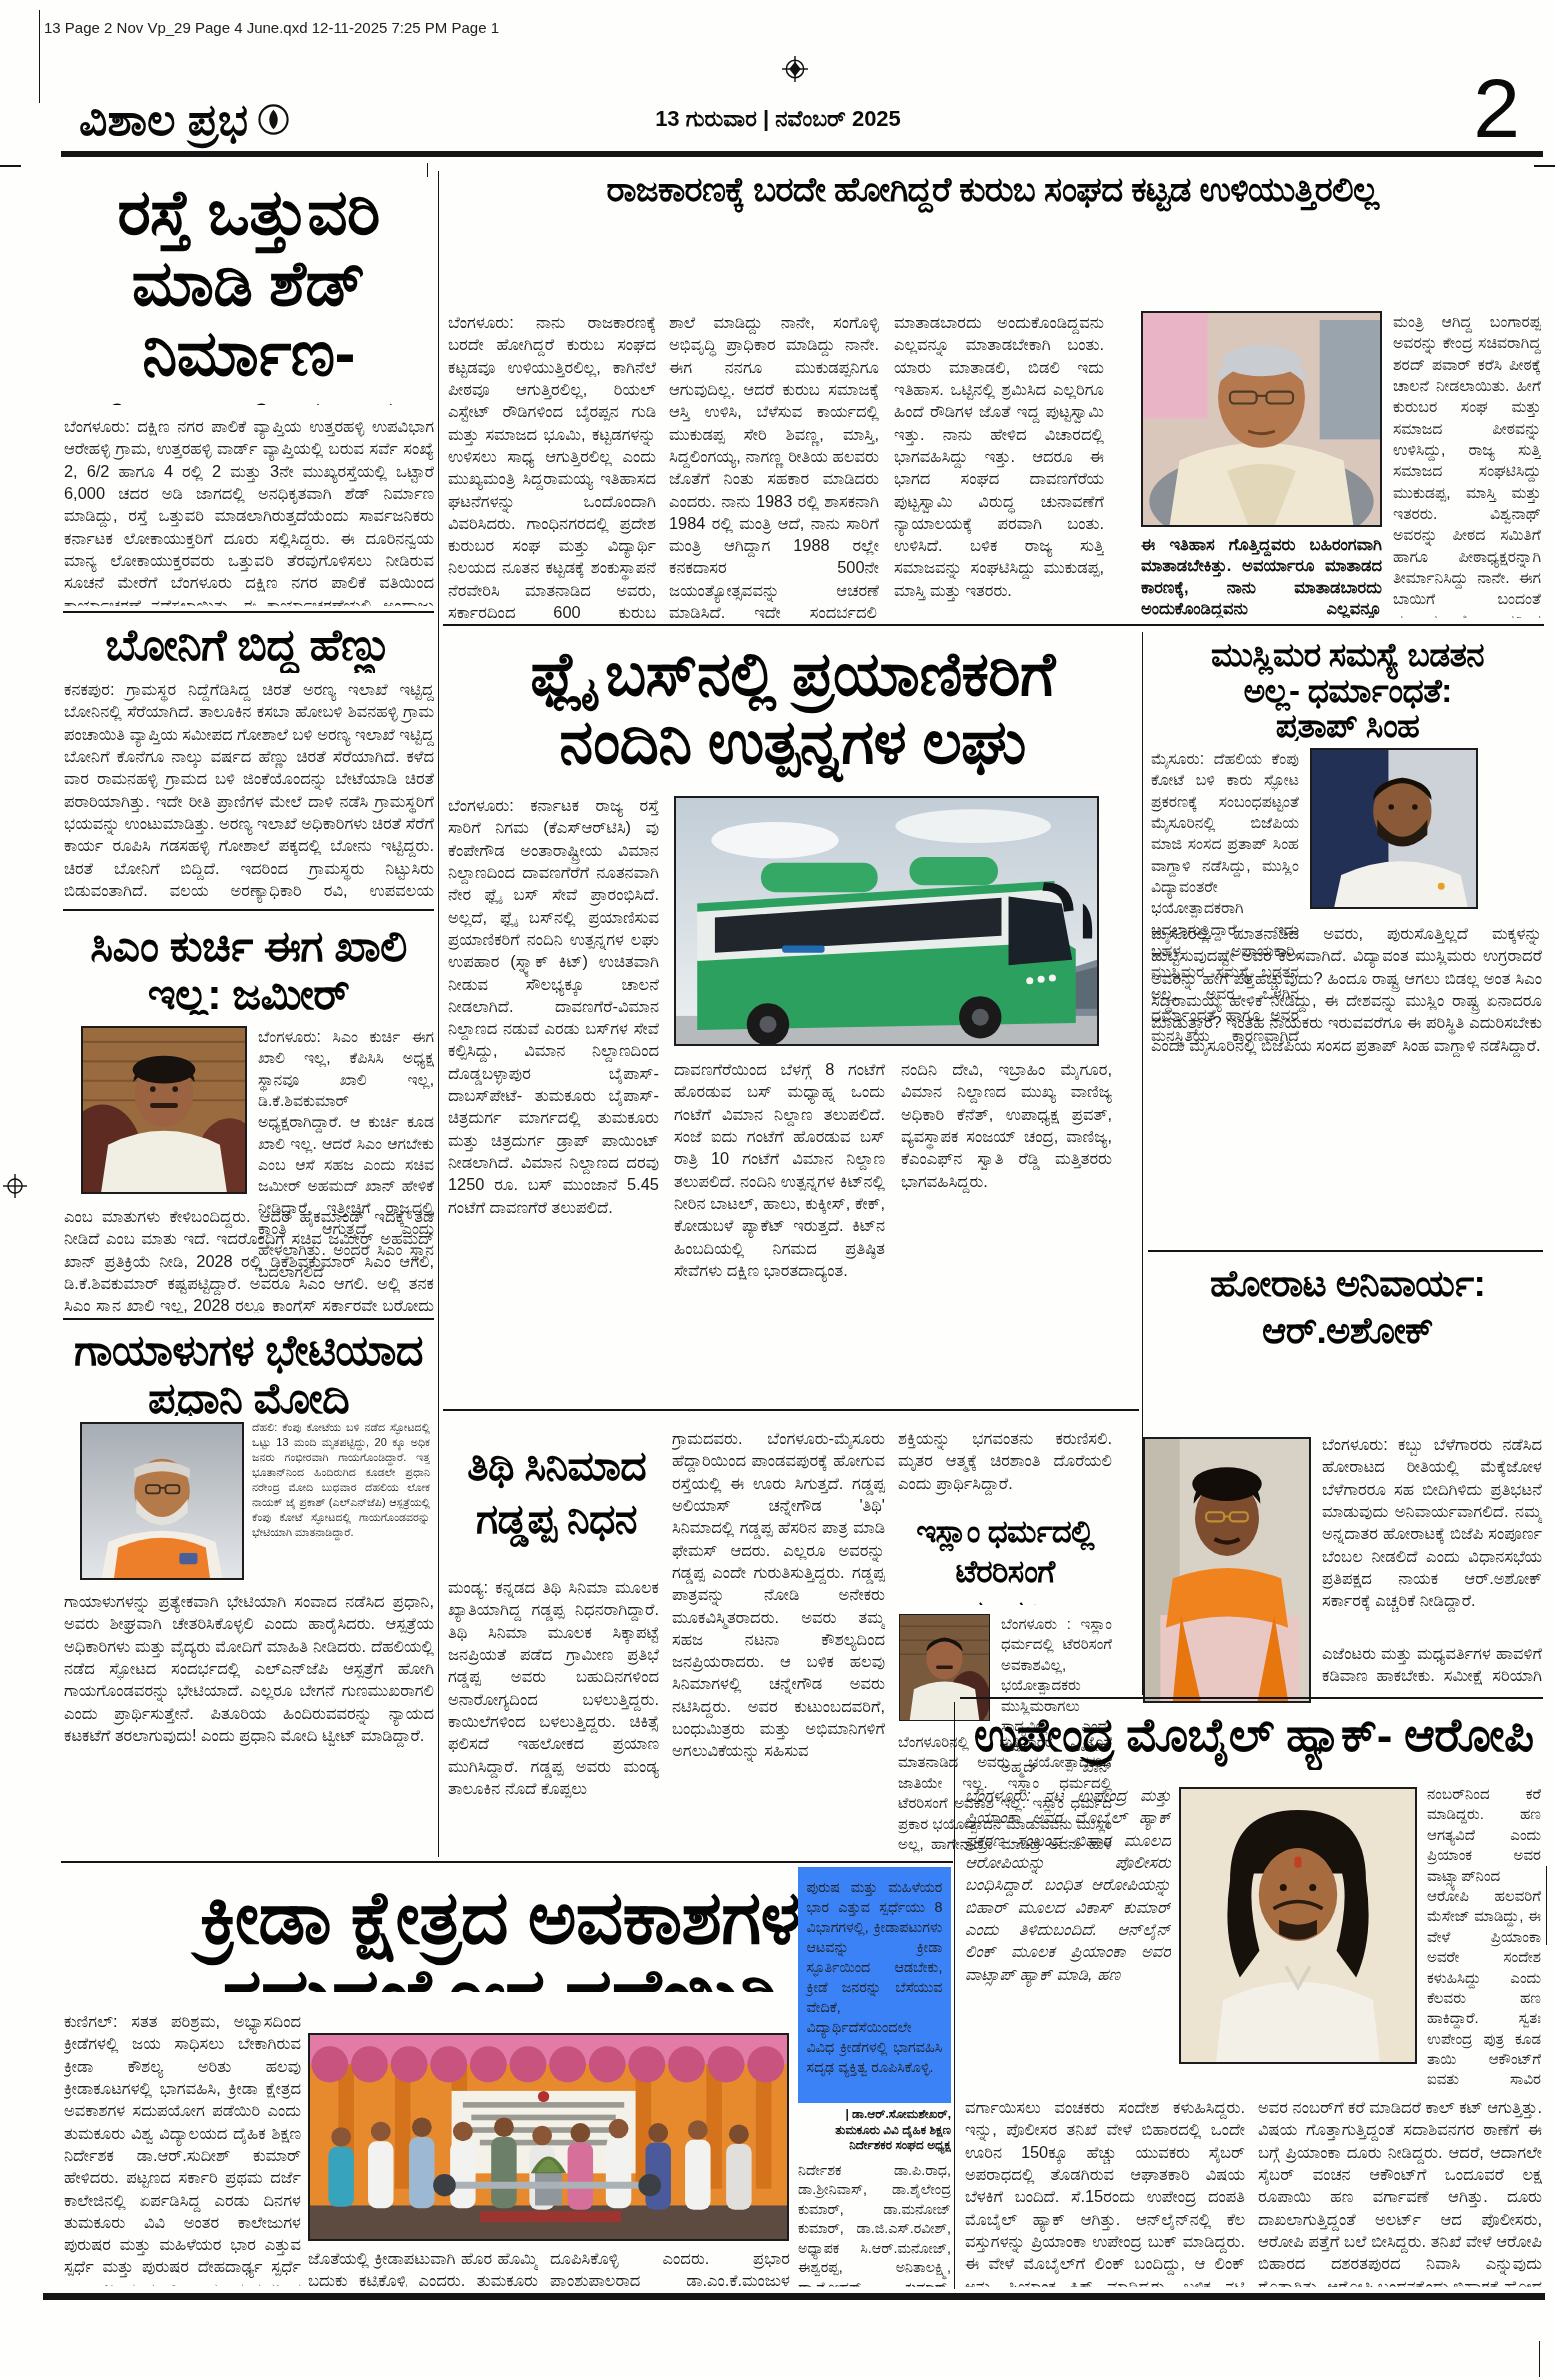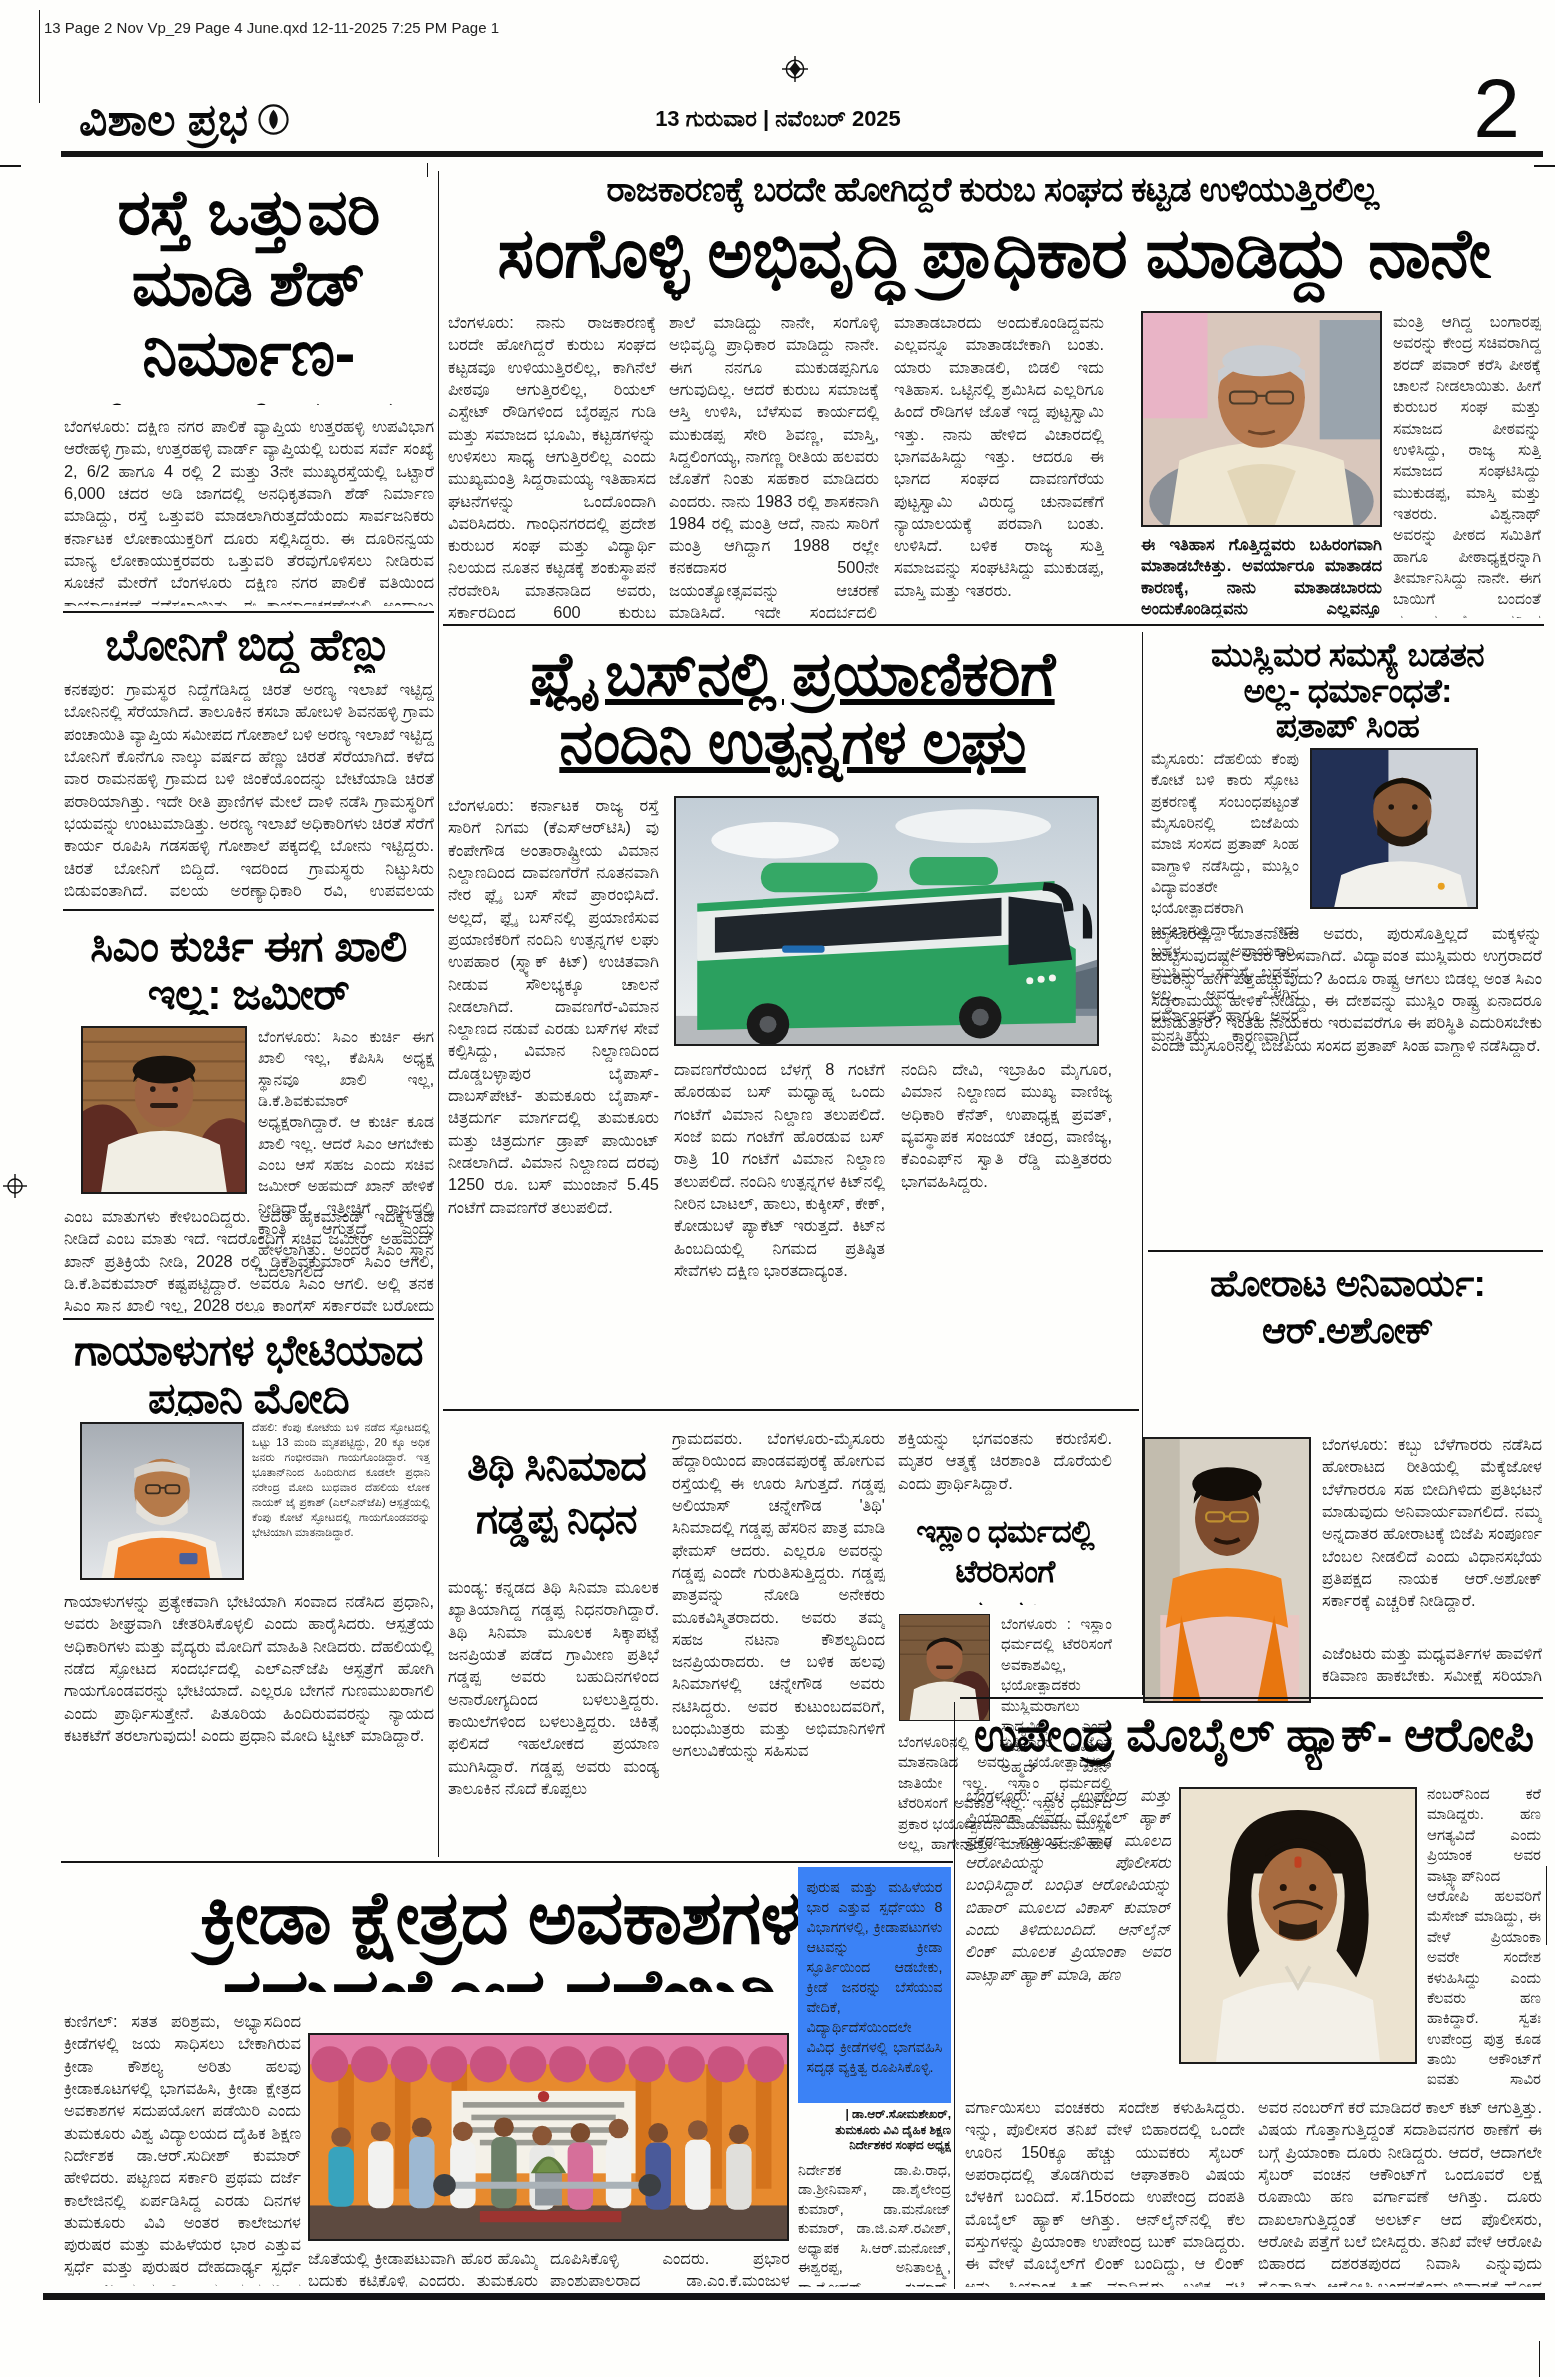--- a/index.html
+++ b/index.html
@@ -113,21 +113,20 @@
       <rect x="120" y="88" width="20" height="12" rx="4" fill="none" stroke="#3a2d20" stroke-width="2.5"></rect>
       <line x1="112" y1="92" x2="120" y2="92" stroke="#3a2d20" stroke-width="2.5"></line>
     </svg>
   </div>
   <div class="col" style="left:252px;top:1420px;width:178px;height:284px;font-size:11px;">ದೆಹಲಿ: ಕೆಂಪು ಕೋಟೆಯ ಬಳಿ ನಡೆದ ಸ್ಫೋಟದಲ್ಲಿ ಒಟ್ಟು 13 ಮಂದಿ ಮೃತಪಟ್ಟಿದ್ದು, 20 ಕ್ಕೂ ಅಧಿಕ ಜನರು ಗಂಭೀರವಾಗಿ ಗಾಯಗೊಂಡಿದ್ದಾರೆ. ಇತ್ತ ಭೂತಾನ್‌ನಿಂದ ಹಿಂದಿರುಗಿದ ಕೂಡಲೇ ಪ್ರಧಾನಿ ನರೇಂದ್ರ ಮೋದಿ ಬುಧವಾರ ದೆಹಲಿಯ ಲೋಕ ನಾಯಕ್ ಜೈ ಪ್ರಕಾಶ್ (ಎಲ್‌ಎನ್‌ಜೆಪಿ) ಆಸ್ಪತ್ರೆಯಲ್ಲಿ ಕೆಂಪು ಕೋಟೆ ಸ್ಫೋಟದಲ್ಲಿ ಗಾಯಗೊಂಡವರನ್ನು ಭೇಟಿಯಾಗಿ ಮಾತನಾಡಿದ್ದಾರೆ.</div>
   <div class="col" style="left:64px;top:1590px;width:370px;height:264px;">ಗಾಯಾಳುಗಳನ್ನು ಪ್ರತ್ಯೇಕವಾಗಿ ಭೇಟಿಯಾಗಿ ಸಂವಾದ ನಡೆಸಿದ ಪ್ರಧಾನಿ, ಅವರು ಶೀಘ್ರವಾಗಿ ಚೇತರಿಸಿಕೊಳ್ಳಲಿ ಎಂದು ಹಾರೈಸಿದರು. ಆಸ್ಪತ್ರೆಯ ಅಧಿಕಾರಿಗಳು ಮತ್ತು ವೈದ್ಯರು ಮೋದಿಗೆ ಮಾಹಿತಿ ನೀಡಿದರು. ದೆಹಲಿಯಲ್ಲಿ ನಡೆದ ಸ್ಫೋಟದ ಸಂದರ್ಭದಲ್ಲಿ ಎಲ್‌ಎನ್‌ಜೆಪಿ ಆಸ್ಪತ್ರೆಗೆ ಹೋಗಿ ಗಾಯಗೊಂಡವರನ್ನು ಭೇಟಿಯಾದೆ. ಎಲ್ಲರೂ ಬೇಗನೆ ಗುಣಮುಖರಾಗಲಿ ಎಂದು ಪ್ರಾರ್ಥಿಸುತ್ತೇನೆ. ಪಿತೂರಿಯ ಹಿಂದಿರುವವರನ್ನು ನ್ಯಾಯದ ಕಟಕಟೆಗೆ ತರಲಾಗುವುದು! ಎಂದು ಪ್ರಧಾನಿ ಮೋದಿ ಟ್ವೀಟ್ ಮಾಡಿದ್ದಾರೆ.</div>
 
   <div class="rule" style="left:438px;top:171px;width:1.4px;height:1686px;"></div>
 
   <div class="hl" style="left:457px;top:171px;width:1071px;height:44px;font-size:34px;line-height:1.1;">ರಾಜಕಾರಣಕ್ಕೆ ಬರದೇ ಹೋಗಿದ್ದರೆ ಕುರುಬ ಸಂಘದ ಕಟ್ಟಡ ಉಳಿಯುತ್ತಿರಲಿಲ್ಲ</div>
-  <div class="hl" style="left:446px;top:218px;width:1096px;height:87px;font-size:69px;line-height:1.05;">ಸಂಗೊಳ್ಳಿ ಅಭಿವೃದ್ಧಿ ಪ್ರಾಧಿಕಾರ ಮಾಡಿದ್ದು ನಾನೇ</div>
 
   <div class="col" style="left:448px;top:311px;width:208px;height:307px;">ಬೆಂಗಳೂರು: ನಾನು ರಾಜಕಾರಣಕ್ಕೆ ಬರದೇ ಹೋಗಿದ್ದರೆ ಕುರುಬ ಸಂಘದ ಕಟ್ಟಡವೂ ಉಳಿಯುತ್ತಿರಲಿಲ್ಲ, ಕಾಗಿನೆಲೆ ಪೀಠವೂ ಆಗುತ್ತಿರಲಿಲ್ಲ, ರಿಯಲ್ ಎಸ್ಟೇಟ್ ರೌಡಿಗಳಿಂದ ಬೈರಪ್ಪನ ಗುಡಿ ಮತ್ತು ಸಮಾಜದ ಭೂಮಿ, ಕಟ್ಟಡಗಳನ್ನು ಉಳಿಸಲು ಸಾಧ್ಯ ಆಗುತ್ತಿರಲಿಲ್ಲ ಎಂದು ಮುಖ್ಯಮಂತ್ರಿ ಸಿದ್ದರಾಮಯ್ಯ ಇತಿಹಾಸದ ಘಟನೆಗಳನ್ನು ಒಂದೊಂದಾಗಿ ವಿವರಿಸಿದರು. ಗಾಂಧಿನಗರದಲ್ಲಿ ಪ್ರದೇಶ ಕುರುಬರ ಸಂಘ ಮತ್ತು ವಿದ್ಯಾರ್ಥಿ ನಿಲಯದ ನೂತನ ಕಟ್ಟಡಕ್ಕೆ ಶಂಕುಸ್ಥಾಪನೆ ನೆರವೇರಿಸಿ ಮಾತನಾಡಿದ ಅವರು, ಸರ್ಕಾರದಿಂದ 600 ಕುರುಬ ಸಮುದಾಯ ಭವನಗಳನ್ನು ಮಾಡಲು ಮುಂದಾಗಿದ್ದು, ಮೈಸೂರು, ಹುಬ್ಬಳ್ಳಿ, ಶಿವಮೊಗ್ಗ, ದಾವಣಗೆರೆ ಸೇರಿ ರಾಜ್ಯದ ಹತ್ತು ಹಲವು ಕಡೆಗಳಲ್ಲಿ ಸಂಘಕ್ಕೆ ಜಾಗ-ಕಟ್ಟಡ ಉಳಿಸಿಕೊಟ್ಟಿದ್ದೇನೆ. ಸಂಗೊಳ್ಳಿ ರಾಯಣ್ಣ ಸೈನಿಕ</div>
   <div class="col" style="left:669px;top:311px;width:210px;height:307px;">ಶಾಲೆ ಮಾಡಿದ್ದು ನಾನೇ, ಸಂಗೊಳ್ಳಿ ಅಭಿವೃದ್ಧಿ ಪ್ರಾಧಿಕಾರ ಮಾಡಿದ್ದು ನಾನೇ. ಈಗ ನನಗೂ ಮುಕುಡಪ್ಪನಿಗೂ ಆಗುವುದಿಲ್ಲ. ಆದರೆ ಕುರುಬ ಸಮಾಜಕ್ಕೆ ಆಸ್ತಿ ಉಳಿಸಿ, ಬೆಳೆಸುವ ಕಾರ್ಯದಲ್ಲಿ ಮುಕುಡಪ್ಪ ಸೇರಿ ಶಿವಣ್ಣ, ಮಾಸ್ತಿ, ಸಿದ್ದಲಿಂಗಯ್ಯ, ನಾಗಣ್ಣ ರೀತಿಯ ಹಲವರು ಜೊತೆಗೆ ನಿಂತು ಸಹಕಾರ ಮಾಡಿದರು ಎಂದರು. ನಾನು 1983 ರಲ್ಲಿ ಶಾಸಕನಾಗಿ 1984 ರಲ್ಲಿ ಮಂತ್ರಿ ಆದೆ, ನಾನು ಸಾರಿಗೆ ಮಂತ್ರಿ ಆಗಿದ್ದಾಗ 1988 ರಲ್ಲೇ ಕನಕದಾಸರ 500ನೇ ಜಯಂತ್ಯೋತ್ಸವವನ್ನು ಆಚರಣೆ ಮಾಡಿಸಿದೆ. ಇದೇ ಸಂದರ್ಭದಲ್ಲಿ ಸಮಾಜಕ್ಕೊಂದು ಗುರುಪೀಠ ಬೇಕು ಎಂದು ತೀರ್ಮಾನಿಸಿದೆ. ಆಗ ಸಂಘದ ಕಟ್ಟಡದ ಮೇಲೆ 3 ಕೋಟಿ ರೂಪಾಯಿ ಸಾಲ ಇತ್ತು. ಆ ಸಾಲದ ಸುಳಿಯಿಂದ ಸಂಘವನ್ನು ಬಿಡಿಸಿದ್ದು ನಾವು. ಇದು ಇತಿಹಾಸ. ಇದನ್ನು ಎಲ್ಲರೂ ಅರ್ಥ ಮಾಡಿಕೊಳ್ಳಬೇಕು ಎಂದರು.</div>
   <div class="col" style="left:894px;top:311px;width:210px;height:307px;">ಮಾತಾಡಬಾರದು ಅಂದುಕೊಂಡಿದ್ದವನು ಎಲ್ಲವನ್ನೂ ಮಾತಾಡಬೇಕಾಗಿ ಬಂತು. ಯಾರು ಮಾತಾಡಲಿ, ಬಿಡಲಿ ಇದು ಇತಿಹಾಸ. ಒಟ್ಟಿನಲ್ಲಿ ಶ್ರಮಿಸಿದ ಎಲ್ಲರಿಗೂ ಹಿಂದೆ ರೌಡಿಗಳ ಜೊತೆ ಇದ್ದ ಪುಟ್ಟಸ್ವಾಮಿ ಇತ್ತು. ನಾನು ಹೇಳಿದ ವಿಚಾರದಲ್ಲಿ ಭಾಗವಹಿಸಿದ್ದು ಇತ್ತು. ಆದರೂ ಈ ಭಾಗದ ಸಂಘದ ದಾವಣಗೆರೆಯ ಪುಟ್ಟಸ್ವಾಮಿ ವಿರುದ್ಧ ಚುನಾವಣೆಗೆ ನ್ಯಾಯಾಲಯಕ್ಕೆ ಪರವಾಗಿ ಬಂತು. ಉಳಿಸಿದೆ. ಬಳಿಕ ರಾಜ್ಯ ಸುತ್ತಿ ಸಮಾಜವನ್ನು ಸಂಘಟಿಸಿದ್ದು ಮುಕುಡಪ್ಪ, ಮಾಸ್ತಿ ಮತ್ತು ಇತರರು.</div>
 
   <div class="photo" style="left:1141px;top:311px;width:241px;height:216px;">
     <svg viewBox="0 0 338 302" preserveAspectRatio="none">
       <rect width="338" height="302" fill="#d9c7bc"></rect>
       <rect x="0" y="0" width="92" height="150" fill="#e9b4c6"></rect>
         <rect x="252" y="10" width="86" height="170" fill="#9aa4ad"></rect>
@@ -140,21 +139,21 @@
       <rect x="124" y="112" width="38" height="17" rx="6" fill="none" stroke="#4a3a28" stroke-width="3"></rect>
       <rect x="176" y="112" width="38" height="17" rx="6" fill="none" stroke="#4a3a28" stroke-width="3"></rect>
       <line x1="162" y1="118" x2="176" y2="118" stroke="#4a3a28" stroke-width="3"></line>
       <path d="M150 168 Q169 176 188 168" stroke="#6a4226" stroke-width="4" fill="none"></path>
     </svg>
   </div>
   <div class="cap" style="left:1141px;top:534px;width:241px;height:84px;">ಈ ಇತಿಹಾಸ ಗೊತ್ತಿದ್ದವರು ಬಹಿರಂಗವಾಗಿ ಮಾತಾಡಬೇಕಿತ್ತು. ಅವರ್ಯಾರೂ ಮಾತಾಡದ ಕಾರಣಕ್ಕೆ, ನಾನು ಮಾತಾಡಬಾರದು ಅಂದುಕೊಂಡಿದ್ದವನು ಎಲ್ಲವನ್ನೂ ಮಾತಾಡಬೇಕಾಗಿ ಬಂತು.</div>
   <div class="col" style="left:1393px;top:311px;width:148px;height:307px;font-size:15.7px;">ಮಂತ್ರಿ ಆಗಿದ್ದ ಬಂಗಾರಪ್ಪ ಅವರನ್ನು ಕೇಂದ್ರ ಸಚಿವರಾಗಿದ್ದ ಶರದ್ ಪವಾರ್ ಕರೆಸಿ ಪೀಠಕ್ಕೆ ಚಾಲನೆ ನೀಡಲಾಯಿತು. ಹೀಗೆ ಕುರುಬರ ಸಂಘ ಮತ್ತು ಸಮಾಜದ ಪೀಠವನ್ನು ಉಳಿಸಿದ್ದು, ರಾಜ್ಯ ಸುತ್ತಿ ಸಮಾಜದ ಸಂಘಟಿಸಿದ್ದು ಮುಕುಡಪ್ಪ, ಮಾಸ್ತಿ ಮತ್ತು ಇತರರು. ವಿಶ್ವನಾಥ್ ಅವರನ್ನು ಪೀಠದ ಸಮಿತಿಗೆ ಹಾಗೂ ಪೀಠಾಧ್ಯಕ್ಷರನ್ನಾಗಿ ತೀರ್ಮಾನಿಸಿದ್ದು ನಾನೇ. ಈಗ ಬಾಯಿಗೆ ಬಂದಂತೆ ಮಾತಾಡುತ್ತಾರೆ. ಆದ್ದರಿಂದ ಇಡೀ ಸಮಾಜ ಈ ಇತಿಹಾಸವನ್ನು ಅರ್ಥ ಮಾಡಿಕೊಳ್ಳಬೇಕು. ನಾನು ಸಮಾಜಕ್ಕೆ ಏನು ಮಾಡಿದ್ದೇನೆ ಎನ್ನುವದನ್ನು ಮನದಟ್ಟು ಮಾಡಿಕೊಳ್ಳಬೇಕು. ನಿರಂಜನಾನಂದಪುರಿ ಸ್ವಾಮೀಜಿಗೆ ಹೆದರಿಸುವವರು ಇತಿಹಾಸ ತಿರುಚುತ್ತಿದ್ದಾರೆ ಎಂದರು.</div>
   <div class="rule" style="left:443px;top:624px;width:1101px;height:2.1px;"></div>
 
-  <div class="hl" style="left:457px;top:640px;width:671px;height:143px;font-size:61px;line-height:1.12;text-decoration:underline;">
+  <div class="hl" style="left:457px;top:640px;width:671px;height:143px;font-size:61px;line-height:1.12;">
     <div>ಫ್ಲೈ ಬಸ್‌ನಲ್ಲಿ ಪ್ರಯಾಣಿಕರಿಗೆ</div>
     <div>ನಂದಿನಿ ಉತ್ಪನ್ನಗಳ ಲಘು ಉಪಹಾರ</div>
   </div>
   <div class="col" style="left:448px;top:794px;width:211px;height:605px;">ಬೆಂಗಳೂರು: ಕರ್ನಾಟಕ ರಾಜ್ಯ ರಸ್ತೆ ಸಾರಿಗೆ ನಿಗಮ (ಕೆಎಸ್‌ಆರ್‌ಟಿಸಿ) ವು ಕೆಂಪೇಗೌಡ ಅಂತಾರಾಷ್ಟ್ರೀಯ ವಿಮಾನ ನಿಲ್ದಾಣದಿಂದ ದಾವಣಗೆರೆಗೆ ನೂತನವಾಗಿ ನೇರ ಫ್ಲೈ ಬಸ್ ಸೇವೆ ಪ್ರಾರಂಭಿಸಿದೆ. ಅಲ್ಲದೆ, ಫ್ಲೈ ಬಸ್‌ನಲ್ಲಿ ಪ್ರಯಾಣಿಸುವ ಪ್ರಯಾಣಿಕರಿಗೆ ನಂದಿನಿ ಉತ್ಪನ್ನಗಳ ಲಘು ಉಪಹಾರ (ಸ್ನ್ಯಾಕ್ ಕಿಟ್) ಉಚಿತವಾಗಿ ನೀಡುವ ಸೌಲಭ್ಯಕ್ಕೂ ಚಾಲನೆ ನೀಡಲಾಗಿದೆ. ದಾವಣಗೆರೆ-ವಿಮಾನ ನಿಲ್ದಾಣದ ನಡುವೆ ಎರಡು ಬಸ್‌ಗಳ ಸೇವೆ ಕಲ್ಪಿಸಿದ್ದು, ವಿಮಾನ ನಿಲ್ದಾಣದಿಂದ ದೊಡ್ಡಬಳ್ಳಾಪುರ ಬೈಪಾಸ್- ದಾಬಸ್‌ಪೇಟೆ- ತುಮಕೂರು ಬೈಪಾಸ್- ಚಿತ್ರದುರ್ಗ ಮಾರ್ಗದಲ್ಲಿ ತುಮಕೂರು ಮತ್ತು ಚಿತ್ರದುರ್ಗ ಡ್ರಾಪ್ ಪಾಯಿಂಟ್ ನೀಡಲಾಗಿದೆ. ವಿಮಾನ ನಿಲ್ದಾಣದ ದರವು 1250 ರೂ. ಬಸ್ ಮುಂಜಾನೆ 5.45 ಗಂಟೆಗೆ ದಾವಣಗೆರೆ ತಲುಪಲಿದೆ.</div>
   <div class="photo" style="left:674px;top:796px;width:425px;height:250px;">
     <svg viewBox="0 0 595 350" preserveAspectRatio="none">
       <defs>
           <linearGradient id="sky" x1="0" y1="0" x2="0" y2="1">
             <stop offset="0" stop-color="#c2cdd6"></stop>
             <stop offset="1" stop-color="#eef1f2"></stop>

